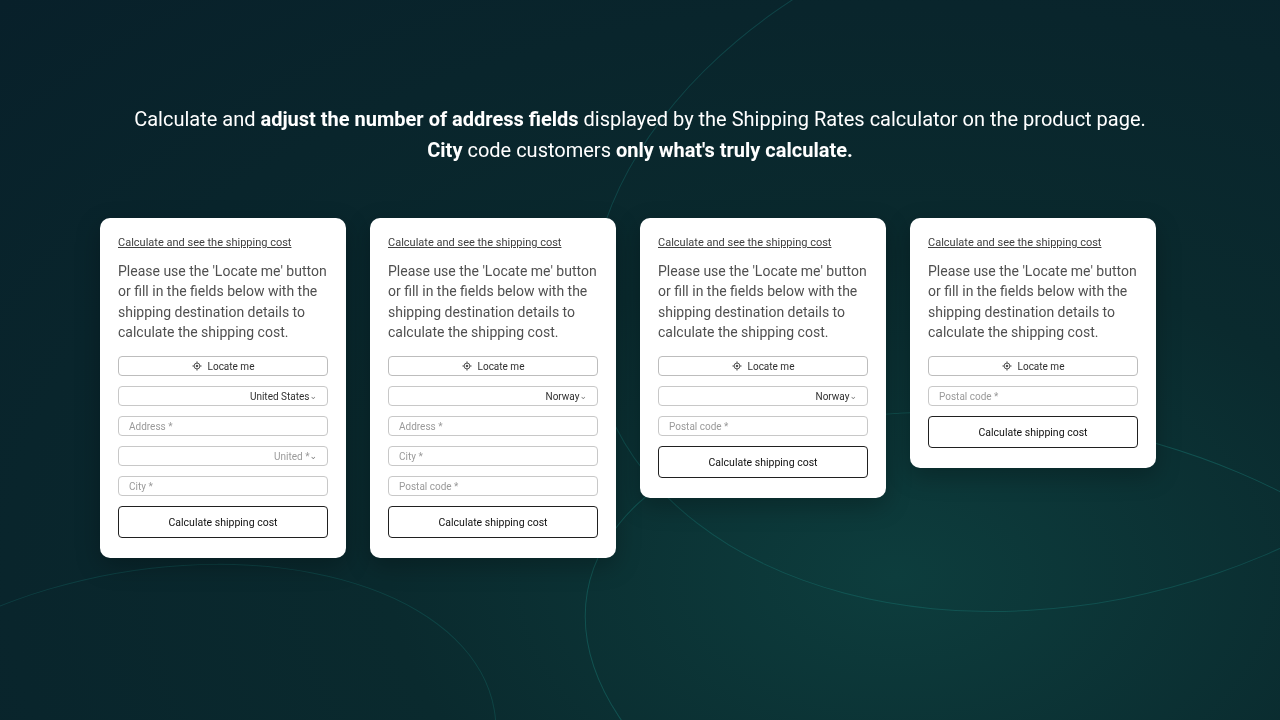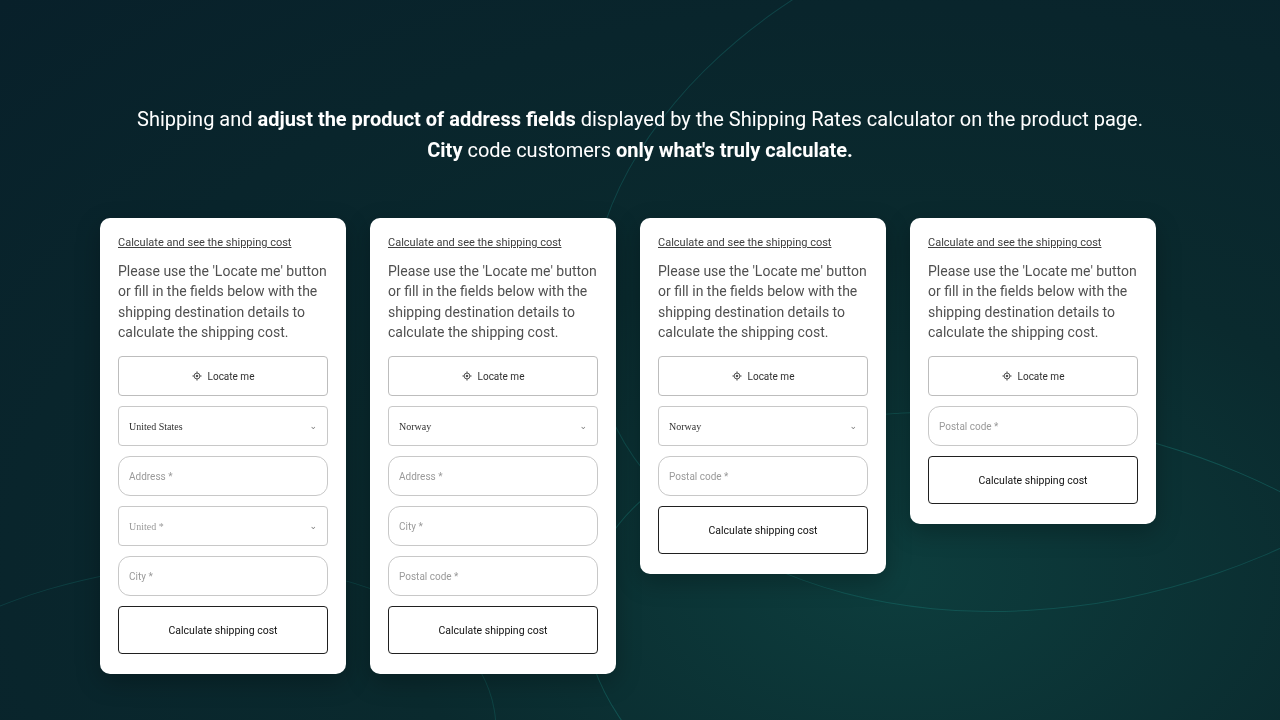--- a/index.html
+++ b/index.html
@@ -72,69 +72,68 @@
     font-weight: 400;
   }
   .card-desc {
     font-size: 14px;
     color: #505050;
     line-height: 1.45;
     margin-top: 12px;
   }
   .btn, .field, .select {
     width: 100%;
-    height: 40px;
+    height: 20px;
     border: 1px solid #c8c8c8;
     border-radius: 4px;
     background: #fff;
     font-size: 10px;
     color: #303030;
     display: flex;
     align-items: center;
     padding: 0 10px;
     margin-top: 10px;
   }
   .btn {
     justify-content: center;
     gap: 6px;
     cursor: pointer;
     border-color: #bdbdbd;
   }
   .btn.calc {
     border-color: #202020;
     color: #101010;
     font-size: 10.5px;
-    height: 48px;
+    height: 32px;
   }
   .locate-icon {
     width: 10px; height: 10px;
     display: inline-block;
   }
-  .field.placeholder { color: #9a9a9a; border-radius: 12px; }
+  .field.placeholder { color: #9a9a9a; }
   .select {
-    justify-content: space-between;
+    justify-content: flex-end;
     cursor: pointer;
-    font-family: Liberation Serif, serif;
   }
   .chev {
     font-size: 9px;
     color: #808080;
   }
   .first-control { margin-top: 14px; }
 </style>
 </head>
 <body>
 
 <div class="curve curve1"></div>
 <div class="curve curve2"></div>
 <div class="curve curve3"></div>
 
 <div class="hero">
   <p class="sub">
-    <span>Shipping and </span><b>adjust the product of address fields</b><span> displayed by the Shipping Rates calculator on the product page. </span><b>City</b><span> code customers </span><b>only what's truly calculate.</b>
+    <span>Calculate and </span><b>adjust the number of address fields</b><span> displayed by the Shipping Rates calculator on the product page. </span><b>City</b><span> code customers </span><b>only what's truly calculate.</b>
   </p>
 </div>
 
 <div class="cards">
 
   <div class="card">
     <div class="card-title">Calculate and see the shipping cost</div>
     <div class="card-desc">Please use the 'Locate me' button or fill in the fields below with the shipping destination details to calculate the shipping cost.</div>
     <div class="btn first-control">
       <span class="locate-icon">

